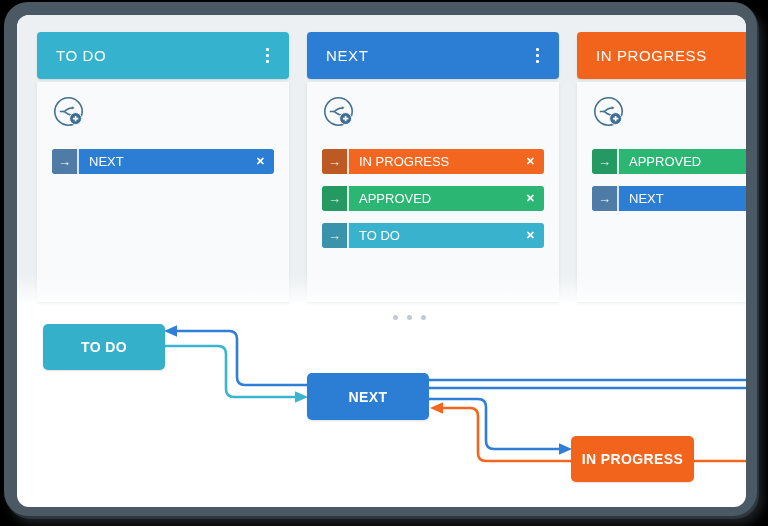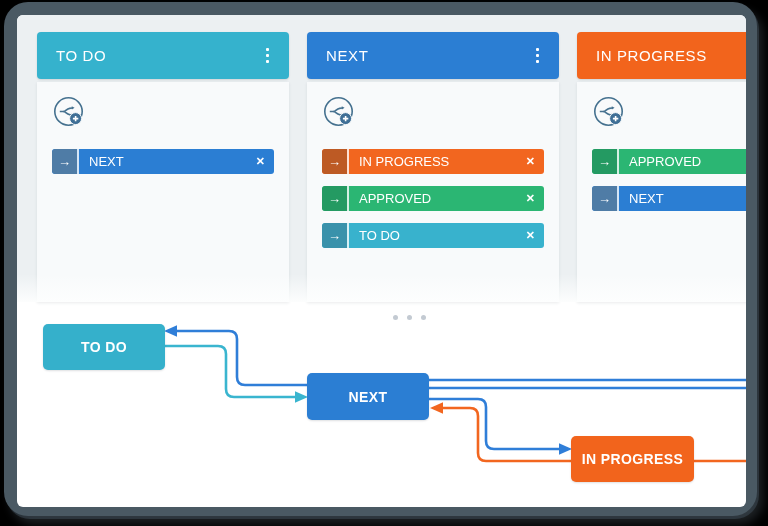--- a/index.html
+++ b/index.html
@@ -3,21 +3,21 @@
 <meta charset="utf-8">
 <style>
   * { margin:0; padding:0; box-sizing:border-box; }
   html,body { width:768px; height:526px; background:#000; overflow:hidden;
     font-family:"Liberation Sans", sans-serif; }
 
   .frame { position:absolute; left:4px; top:2px; width:753px; height:514px;
     background:#4a5963; border-radius:24px;
     box-shadow:6px 8px 10px rgba(96,110,120,0.30), 2px 3px 0 rgba(30,38,44,0.9); }
   .content { position:absolute; left:13px; top:13px; width:729px; height:492px;
-    background:#ffffff; border-radius:6px; overflow:hidden; }
+    background:#ffffff; border-radius:12px; overflow:hidden; }
 
   
   .board { position:absolute; left:0; top:0; width:729px; height:287px;
     background:#ecf0f2; }
   .board-fade { position:absolute; left:0; top:259px; width:729px; height:28px;
     background:linear-gradient(to bottom, rgba(250,252,253,0), rgba(253,254,254,0.95));
     z-index:5; }
 
   .column { position:absolute; top:17px; width:252px; }
   .col-1 { left:20px; } .col-2 { left:290px; } .col-3 { left:560px; }

